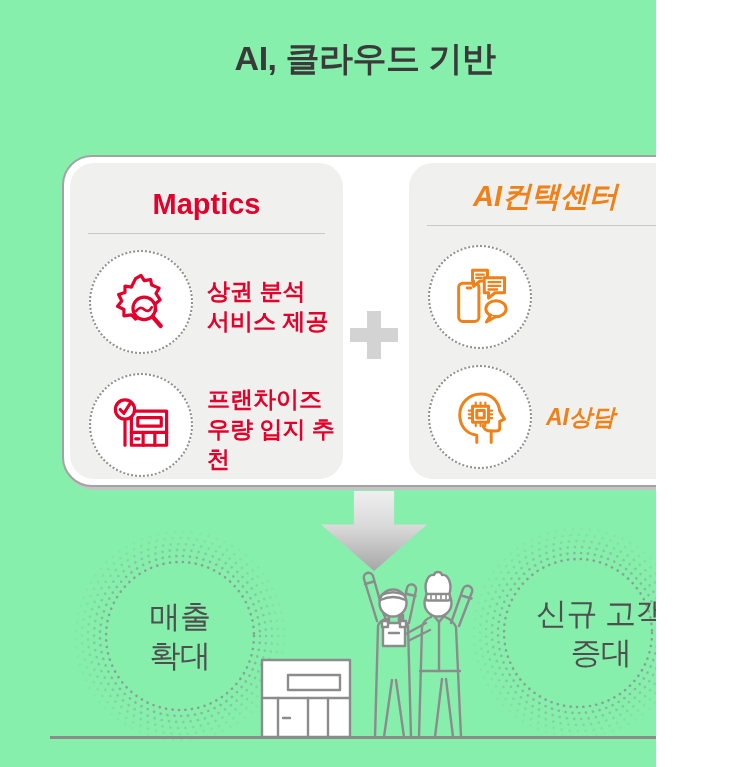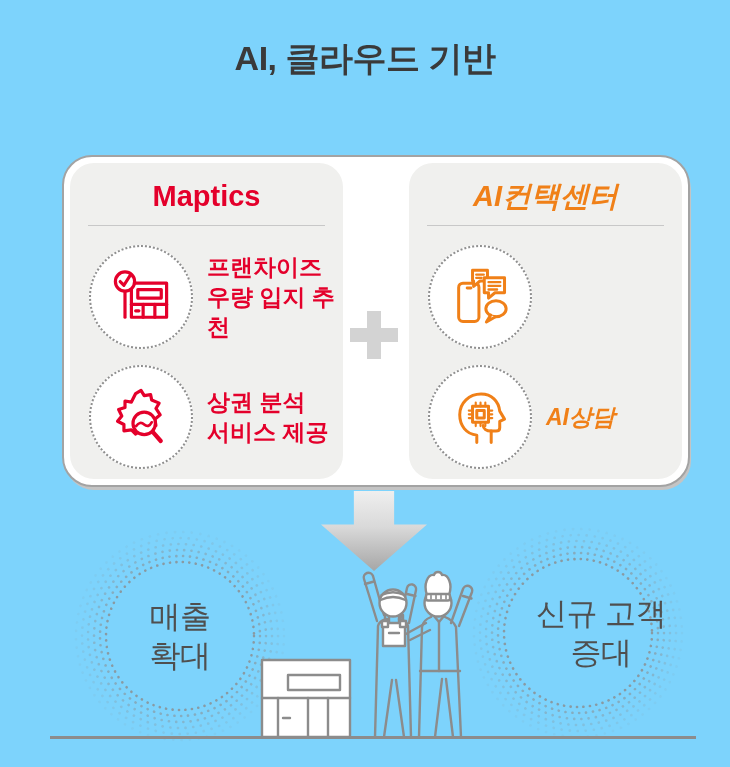--- a/index.html
+++ b/index.html
@@ -1,31 +1,31 @@
 <!DOCTYPE html>
 <html style="--red: #e4002b; --orange: #f08018; --title-gray: #3a3a3a; --outcome-gray: #4f4f4f;"><head>
 <meta charset="utf-8">
 <style>
   html,body{margin:0;padding:0;background:#ffffff;}
   body{font-family:"Liberation Sans","DejaVu Sans",sans-serif;}
-  #stage{position:relative;width:730px;height:767px;background:#7dd3fc;overflow:hidden;}
+  #stage{position:relative;width:656px;height:767px;background:#86efac;overflow:hidden;}
 
   
   .title{position:absolute;top:36px;left:0;width:730px;text-align:center;
          font-size:34px;line-height:44px;font-weight:800;color:var(--title-gray,#3a3a3a);
          letter-spacing:-0.5px;}
 
   
   .cards-wrap{position:absolute;left:62px;top:155px;width:628px;height:332px;
               box-sizing:border-box;border:2px solid #a3a3a3;border-radius:30px;
               background:#fff;display:flex;gap:66px;padding:6px;
               box-shadow:2px 4px 0 -1px #c4c4c4;}
   .card{flex:1;background:#f0f0ee;border-radius:24px;box-sizing:border-box;padding-top:13px;}
   .card-header{text-align:center;font-size:29px;line-height:40px;font-weight:800;}
-  .card-left .card-header,.card-left .feature-label{color:var(--red,#e4002b);}
+  .card-left .card-header,.card-left .feature-label{color:var(--red,#e4002b);margin-top:8px;}
   .card-right .card-header,.card-right .feature-label{color:var(--orange,#f08018);font-style:italic;}
   .card-divider{width:87%;height:0;border:none;border-top:1.5px solid #c8c8c8;margin:9px auto 0;}
   .feature-row{display:flex;align-items:center;padding-left:19px;gap:14px;}
   .row-1{margin-top:19px;}
   .row-2{margin-top:16px;}
   .feature-circle{width:104px;height:104px;box-sizing:border-box;border-radius:50%;
                   background:#fff;border:2.5px dotted #8f8f8f;flex:0 0 auto;
                   display:flex;align-items:center;justify-content:center;}
   .feature-circle svg{display:block;}
   .icon-red{color:var(--red,#e4002b);}
@@ -60,53 +60,53 @@
   <div class="title">
     <div>AI, 클라우드 기반</div>
   </div>
 
   <div class="cards-wrap">
 
     <div class="card card-left">
       <div class="card-header">Maptics</div>
       <div class="card-divider"></div>
 
+      <div class="feature-row row-2">
+        <div class="feature-circle">
+          <span>
+            <svg class="icon-red" width="64" height="64" viewBox="0 0 60 60" fill="none" stroke="currentColor" stroke-width="3" stroke-linecap="round" stroke-linejoin="round">
+              <path d="M25,8 l5,-3 3,5 6,-1 1,5 7,3 -3,5 4,6 -5,4 1,6 -6,0 -2,5 -6,-1 -5,4 -4,-4 -7,1 0,-6 -6,-3 4,-5 -3,-6 6,-2 0,-6 6,1 z"></path>
+              <circle cx="33" cy="36" r="10.5" fill="#ffffff"></circle>
+              <path d="M25.5,38.5 q3.5,-5 7.5,-1.5 t7,-2" fill="none" stroke-width="2.6"></path>
+              <line x1="41" y1="44" x2="48.5" y2="52.5" stroke-width="4"></line>
+            </svg>
+          </span>
+        </div>
+        <div class="feature-label">상권 분석
+서비스 제공</div>
+      </div>
+
       <div class="feature-row row-1">
         <div class="feature-circle">
           <span>
             <svg class="icon-red" width="64" height="64" viewBox="0 0 60 60" fill="none" stroke="currentColor" stroke-width="3" stroke-linecap="round" stroke-linejoin="round">
               <line x1="15" y1="25" x2="15" y2="49"></line>
               <rect x="21" y="17" width="33" height="32"></rect>
               <rect x="27" y="23" width="22" height="8"></rect>
               <line x1="21" y1="37" x2="54" y2="37"></line>
               <line x1="32" y1="37" x2="32" y2="49"></line>
               <line x1="43" y1="37" x2="43" y2="49"></line>
               <line x1="25" y1="43" x2="28" y2="43"></line>
               <circle cx="15" cy="15.5" r="9" fill="#ffffff"></circle>
               <path d="M10.5,15.5 L14,19 L20,9.5" fill="none"></path>
             </svg>
           </span>
         </div>
         <div class="feature-label">프랜차이즈
 우량 입지 추천</div>
-      </div>
-
-      <div class="feature-row row-2">
-        <div class="feature-circle">
-          <span>
-            <svg class="icon-red" width="64" height="64" viewBox="0 0 60 60" fill="none" stroke="currentColor" stroke-width="3" stroke-linecap="round" stroke-linejoin="round">
-              <path d="M25,8 l5,-3 3,5 6,-1 1,5 7,3 -3,5 4,6 -5,4 1,6 -6,0 -2,5 -6,-1 -5,4 -4,-4 -7,1 0,-6 -6,-3 4,-5 -3,-6 6,-2 0,-6 6,1 z"></path>
-              <circle cx="33" cy="36" r="10.5" fill="#ffffff"></circle>
-              <path d="M25.5,38.5 q3.5,-5 7.5,-1.5 t7,-2" fill="none" stroke-width="2.6"></path>
-              <line x1="41" y1="44" x2="48.5" y2="52.5" stroke-width="4"></line>
-            </svg>
-          </span>
-        </div>
-        <div class="feature-label">상권 분석
-서비스 제공</div>
       </div>
     </div>
 
     <div class="card card-right">
       <div class="card-header">AI컨택센터</div>
       <div class="card-divider"></div>
 
       <div class="feature-row row-1">
         <div class="feature-circle">
           <span>

